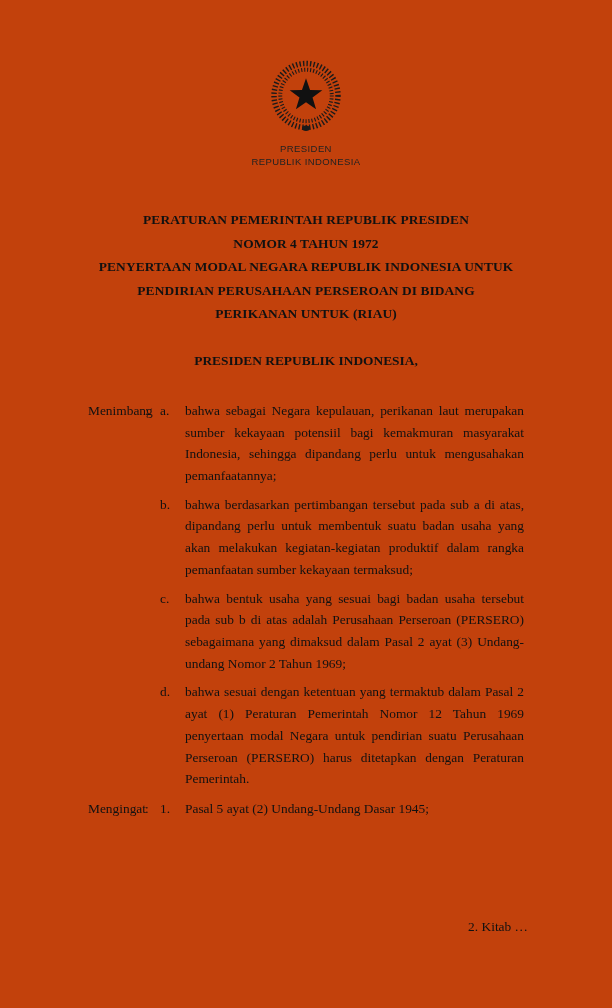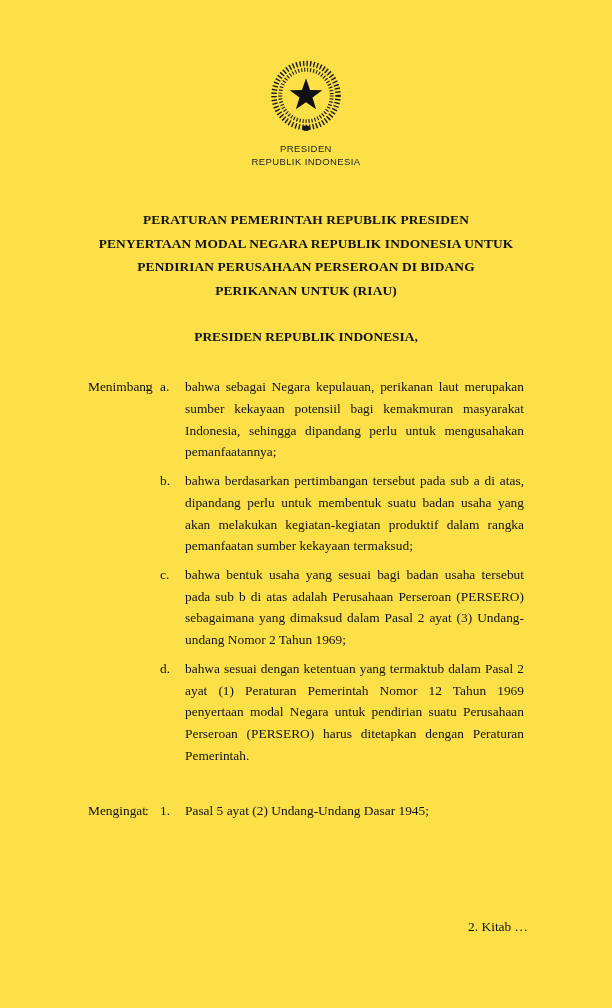--- a/index.html
+++ b/index.html
@@ -4,21 +4,21 @@
 <style>
   html, body {
     margin: 0;
     padding: 0;
     background: #ffffff;
   }
   .page {
     position: relative;
     width: 612px;
     height: 1008px;
-    background: #fde047;
+    background: #c2410c;
     font-family: "Liberation Serif", serif;
     color: #111111;
     overflow: hidden;
   }
   .emblem-wrap {
     padding-top: 56px;
     text-align: center;
   }
   .emblem-svg {
     display: block;
@@ -51,21 +51,21 @@
     margin: 30px 88px 0 88px;
   }
   .clause-grid {
     display: grid;
     grid-template-columns: 57px 15px 25px 1fr;
     row-gap: 7px;
     font-size: 13.4px;
     line-height: 21.7px;
   }
   .clause-grid.second {
-    margin-top: 34px;
+    margin-top: 8px;
   }
   .cell { min-height: 1px; }
   .cell.text {
     text-align: justify;
   }
   .catchword {
     position: absolute;
     top: 918px;
     right: 84px;
     font-size: 13.4px;
@@ -89,20 +89,21 @@
       <path d="M50,28 L55.17,42.88 L70.92,43.2 L58.37,52.72 L62.93,67.8 L50,58.8 L37.07,67.8 L41.63,52.72 L29.08,43.2 L44.83,42.88 Z" fill="#111111"></path>
     </svg>
     <div class="inst-lines">
       <div>PRESIDEN</div>
       <div>REPUBLIK INDONESIA</div>
     </div>
   </div>
 
   <div class="doc-title">
     <div>PERATURAN PEMERINTAH REPUBLIK PRESIDEN</div>
+    <div>NOMOR 4 TAHUN 1972</div>
     <div>PENYERTAAN MODAL NEGARA REPUBLIK INDONESIA UNTUK</div>
     <div>PENDIRIAN PERUSAHAAN PERSEROAN DI BIDANG</div>
     <div>PERIKANAN UNTUK (RIAU)</div>
   </div>
 
   <div class="salutation">PRESIDEN REPUBLIK INDONESIA,</div>
 
   <div class="clauses">
 
     <div class="clause-grid">

